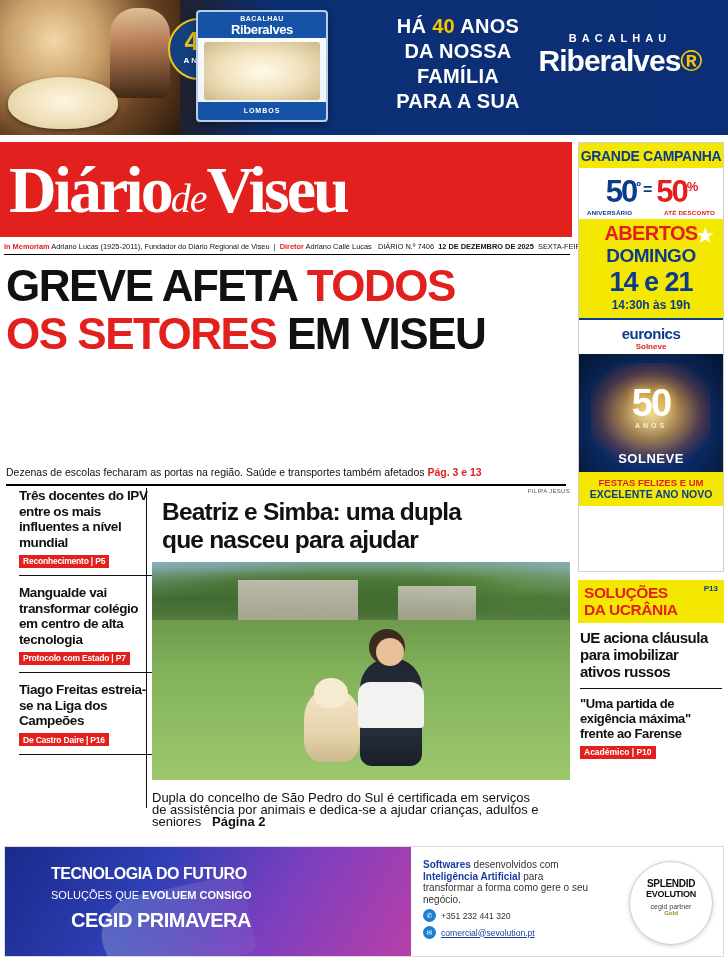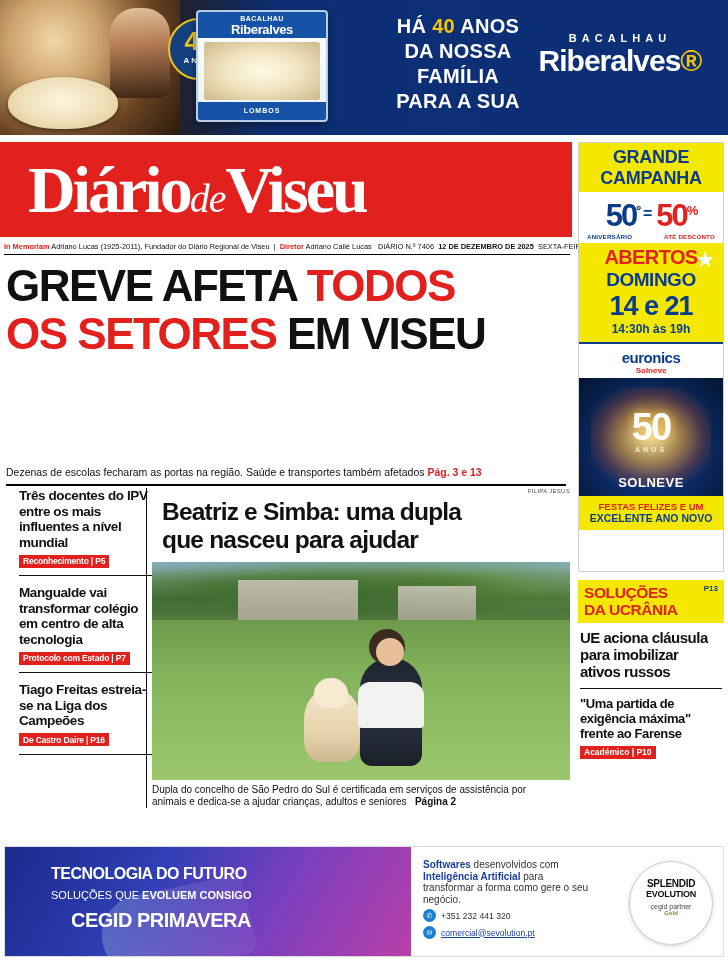--- a/index.html
+++ b/index.html
@@ -70,21 +70,21 @@
   .tb-logo .big { font-size: 30px; font-weight: bold; letter-spacing: -1px; line-height: 34px; }
   .tb-logo .big i { font-style: normal; color: #f7c600; }
 
   
   .masthead {
     position: absolute; left: 0; top: 142px; width: 572px; height: 95px;
     background: #e2201d;
   }
   .masthead .title {
     color: #ffffff; font-size: 66px; font-weight: bold; letter-spacing: -3px;
-    line-height: 95px; padding-left: 28px; white-space: nowrap;
+    line-height: 95px; padding-left: 9px; white-space: nowrap;
     font-family: "Liberation Serif", serif;
   }
   .masthead .title em { font-style: italic; font-size: 40px; font-weight: normal; letter-spacing: -1px;}
 
   
   .infoline {
     position: absolute; left: 4px; top: 239px; width: 566px; height: 16px;
     font-size: 7.4px; color: #111; line-height: 16px; white-space: nowrap;
     border-bottom: 1px solid #000;
   }
@@ -173,32 +173,32 @@
   .fphoto .woman:after {
     content: ""; position: absolute; left: 16px; top: -20px; width: 28px; height: 28px;
     background: #e7bf98; border-radius: 50%;
     box-shadow: -3px -5px 0 4px #3a2a20;
   }
   .fphoto .coat {
     position: absolute; left: 206px; bottom: 52px; width: 66px; height: 46px;
     background: #f2f2f0; border-radius: 12px 14px 4px 4px;
   }
   .feature .fcaption {
-    font-size: 10px; line-height: 12px; color: #111; padding-top: 4px; width: 395px;
+    font-size: 13px; line-height: 12px; color: #111; padding-top: 12px; width: 395px;
   }
   .feature .fcaption b { font-weight: bold; }
 
   
   .rail { position: absolute; left: 578px; top: 142px; width: 146px; }
   .rail-ad {
     width: 146px; height: 430px; background: #ffffff; border: 1px solid #d0d0d0;
     position: relative; overflow: hidden;
   }
   .ad-band1 { background: #f5e800; text-align: center; padding: 4px 0 3px; }
-  .ad-band1 span { color: #0b3c8c; font-size: 18px; font-weight: bold; letter-spacing: -.3px; }
+  .ad-band1 span { color: #0b3c8c; font-size: 14px; font-weight: bold; letter-spacing: -.3px; }
   .ad-50row { display: flex; align-items: center; justify-content: center; gap: 4px;
     padding: 4px 0 2px; }
   .ad-50 { font-size: 31px; font-weight: bold; color: #0b3c8c; letter-spacing: -2px; line-height: 30px;}
   .ad-50 sup { font-size: 13px; }
   .ad-eq { font-size: 16px; font-weight: bold; color: #0b3c8c; }
   .ad-50b { font-size: 31px; font-weight: bold; color: #e2201d; letter-spacing: -2px; line-height: 30px;}
   .ad-50b sup { font-size: 13px; }
   .ad-sub { display: flex; justify-content: space-between; padding: 0 8px 3px;
     font-size: 6.2px; font-weight: bold; color: #0b3c8c; letter-spacing: .2px; }
   .ad-sub .r { color: #e2201d; }

